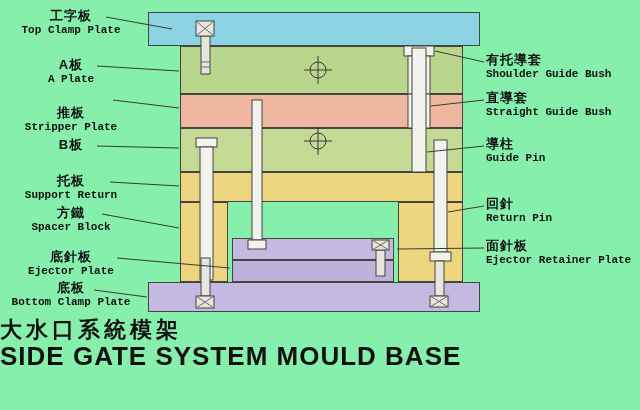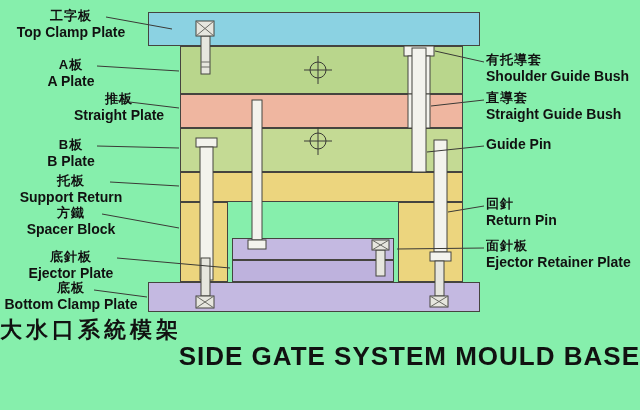--- a/index.html
+++ b/index.html
@@ -4,26 +4,26 @@
 <title>SIDE GATE SYSTEM MOULD BASE</title>
 <style>
   * { margin:0; padding:0; box-sizing:border-box; }
   html,body { background:#ffffff; }
   body { font-family:"Liberation Sans","DejaVu Sans",sans-serif; color:#111; }
   .canvas { position:relative; width:640px; height:410px; background:#86efac; overflow:hidden; }
   .plate { position:absolute; border:1px solid #45443f; }
   .svg-overlay { position:absolute; left:0; top:0; pointer-events:none; }
   .label { position:absolute; line-height:1.2; }
   .label .zh { font-weight:bold; font-size:13px; letter-spacing:1px; }
-  .label .en { font-weight:bold; font-size:14px; }
+  .label .en { font-weight:bold; font-size:11px;font-family:Liberation Mono, monospace; }
   .label.left  { width:142px; text-align:center; }
   .label.right { left:486px; width:154px; text-align:left; }
   .title-zh { position:absolute; left:0; top:315px; width:640px; text-align:left;
               font-size:22px; font-weight:bold; letter-spacing:4px; }
-  .title-en { position:absolute; left:0; top:341px; width:640px; text-align:right;
+  .title-en { position:absolute; left:0; top:341px; width:640px; text-align:left;
               font-size:26px; font-weight:bold; letter-spacing:1px; }
 </style>
 </head>
 <body>
 
 <div class="canvas">
 
   <div class="plate" style="left: 148px; top: 12px; width: 332px; height: 34px; background-color: rgb(139, 210, 226);"></div>
   <div class="plate" style="left: 180px; top: 46px; width: 283px; height: 48px; background-color: rgb(185, 214, 140);"></div>
   <div class="plate" style="left: 180px; top: 94px; width: 283px; height: 34px; background-color: rgb(239, 182, 160);"></div>
@@ -118,27 +118,26 @@
   </svg>
 
   <div class="label left" style="left:0; top:8px;">
     <div class="zh">工字板</div>
     <div class="en">Top Clamp Plate</div>
   </div>
   <div class="label left" style="left:0; top:57px;">
     <div class="zh">A板</div>
     <div class="en">A Plate</div>
   </div>
-  <div class="label left" style="left:0; top:91px;margin-left:48px;">
+  <div class="label left" style="left:0; top:105px;">
     <div class="zh">推板</div>
-    <div class="en">Straight Plate</div>
+    <div class="en">Stripper Plate</div>
   </div>
   <div class="label left" style="left:0; top:137px;">
     <div class="zh">B板</div>
-    <div class="en">B Plate</div>
   </div>
   <div class="label left" style="left:0; top:173px;">
     <div class="zh">托板</div>
     <div class="en">Support Return</div>
   </div>
   <div class="label left" style="left:0; top:205px;">
     <div class="zh">方鐵</div>
     <div class="en">Spacer Block</div>
   </div>
   <div class="label left" style="left:0; top:280px;">
@@ -152,20 +151,21 @@
 
   <div class="label right" style="top:52px;">
     <div class="zh">有托導套</div>
     <div class="en">Shoulder Guide Bush</div>
   </div>
   <div class="label right" style="top:90px;">
     <div class="zh">直導套</div>
     <div class="en">Straight Guide Bush</div>
   </div>
   <div class="label right" style="top:136px;">
+    <div class="zh">導柱</div>
     <div class="en">Guide Pin</div>
   </div>
   <div class="label right" style="top:238px;">
     <div class="zh">面針板</div>
     <div class="en">Ejector Retainer Plate</div>
   </div>
   <div class="label right" style="top:196px;">
     <div class="zh">回針</div>
     <div class="en">Return Pin</div>
   </div>

